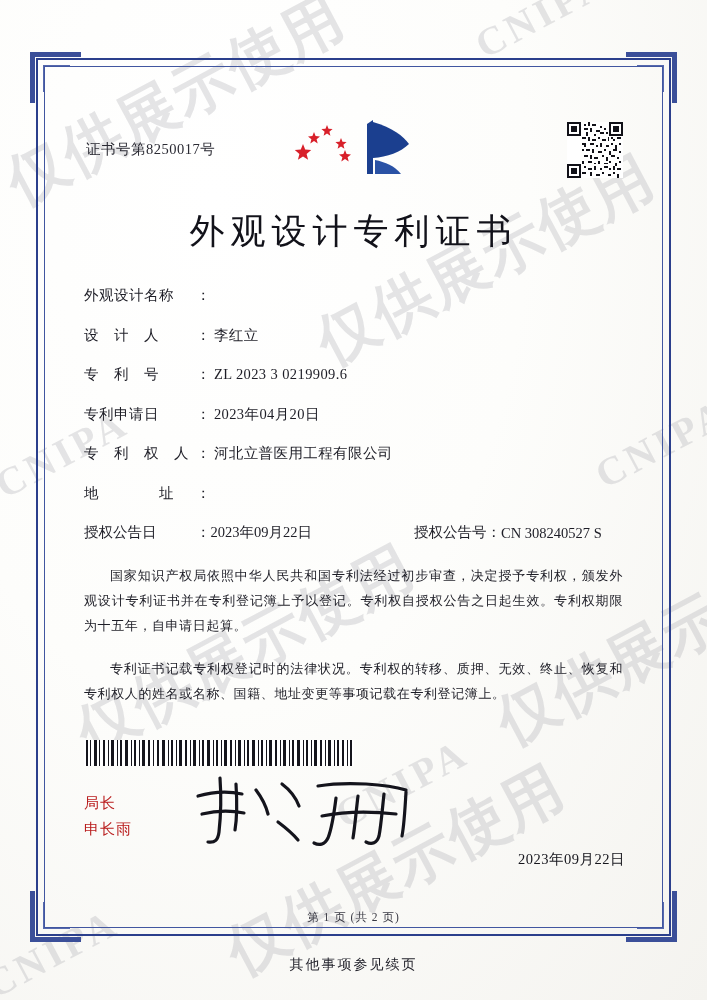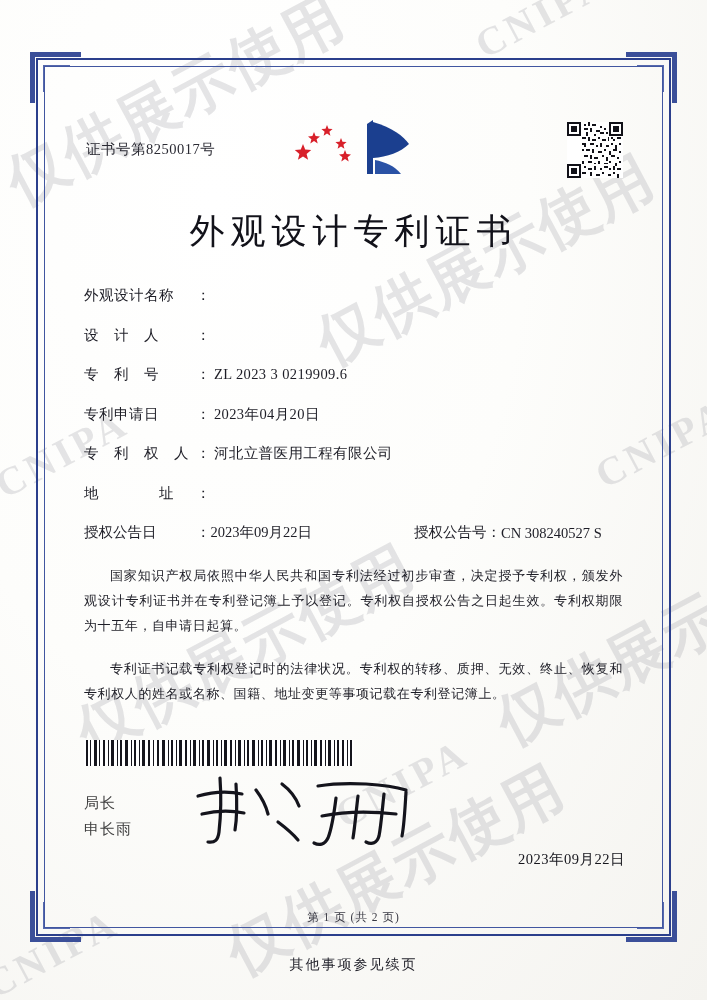--- a/index.html
+++ b/index.html
@@ -177,21 +177,21 @@
     height: 26px;
     width: 270px;
   }
 
   .signature-block {
     position: absolute;
     left: 14px;
     top: 700px;
     font-size: 15px;
     line-height: 26px;
-    color: #404040;
+    color: #b91c1c;
     letter-spacing: 1px;
   }
   .handwriting {
     position: absolute;
     left: 120px;
     top: 680px;
     width: 250px;
     height: 80px;
   }
   .seal-date {
@@ -369,20 +369,21 @@
     <div class="fields">
 
       <div class="field">
         <span class="lab nospread">外观设计名称</span>
         <span class="colon">：</span>
       </div>
 
       <div class="field">
         <span class="lab nospread">设　计　人</span>
         <span class="colon">：</span>
+        <span class="val">李红立</span>
       </div>
 
       <div class="field">
         <span class="lab nospread">专　利　号</span>
         <span class="colon">：</span>
         <span class="val">ZL 2023 3 0219909.6</span>
       </div>
 
       <div class="field">
         <span class="lab nospread">专利申请日</span>

